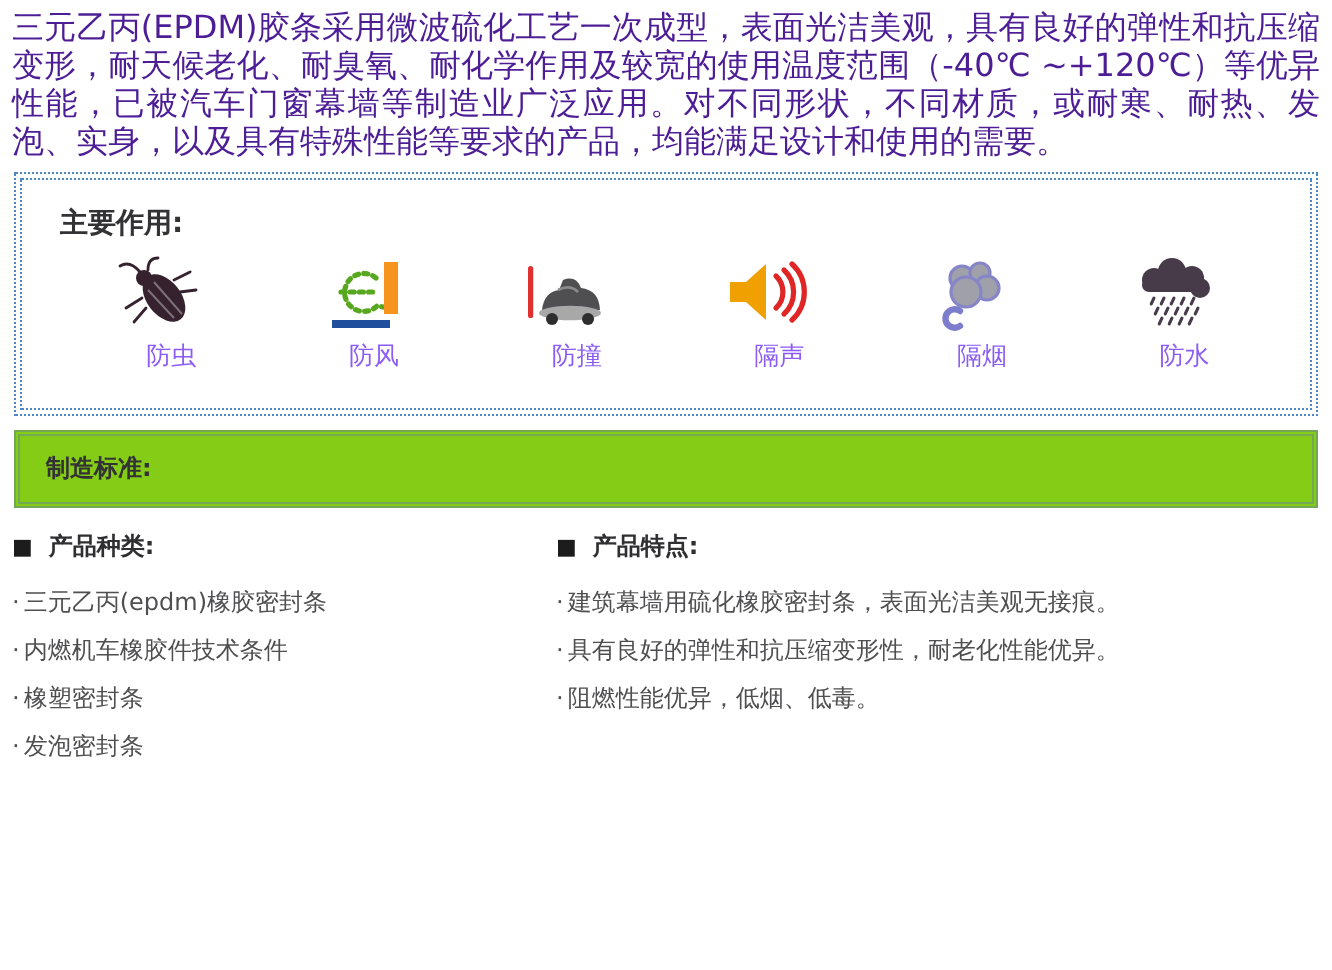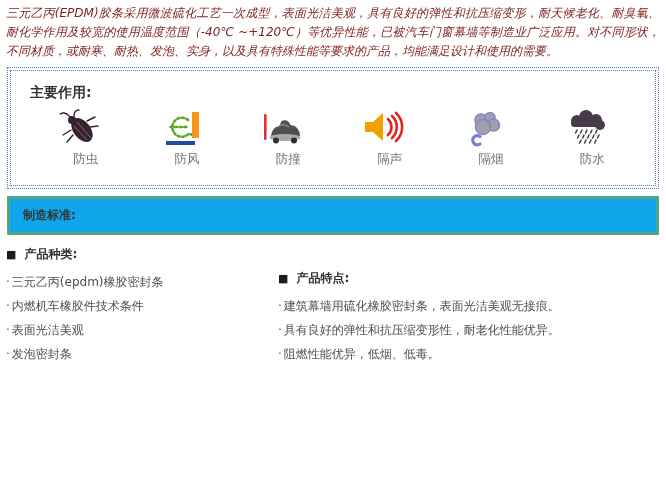--- a/index.html
+++ b/index.html
@@ -5,57 +5,57 @@
   html,body{margin:0;padding:0;}
   body{
     width:666px;height:485px;overflow:hidden;background:#ffffff;
     font-family:"DejaVu Sans","Liberation Sans",sans-serif;
     color:#58585a;
   }
   .page{padding:3px 5px 0 5px;}
 
   
   .intro{
-    font-size:12px;line-height:19px;color:#7f1d1d;
-    margin:1px 1px 6px 1px;text-align:justify;font-style:italic;
+    font-size:16px;line-height:19px;color:#4c1d95;
+    margin:1px 1px 6px 1px;text-align:justify;
   }
 
   
   .functions-box{
     border:1px dotted #4d87c7;padding:2px;margin:3px 2px 0 2px;
   }
   .functions-inner{
     border:1px dotted #4d87c7;height:114px;background:#ffffff;
   }
   .functions-title{
     font-size:14px;font-weight:bold;color:#333336;
     margin:13px 0 0 19px;
   }
   .icons-row{
     display:flex;justify-content:space-around;align-items:flex-end;
     padding:6px 18px 0 18px;
   }
   .func-item{display:flex;flex-direction:column;align-items:center;width:72px;}
   .func-item svg{width:46px;height:40px;display:block;}
-  .func-label{font-size:12.5px;color:#737373;margin-top:3px;white-space:nowrap;padding-left:12px;}
+  .func-label{font-size:12.5px;color:#8b5cf6;margin-top:3px;white-space:nowrap;padding-left:12px;}
 
   
   .standards-box{
     margin:7px 2px 0 2px;
     border:3px double #74a857;
-    background:#0ea5e9;
+    background:#84cc16;
     padding:7px 13px 8px 13px;
     font-size:12px;color:#4a4a4c;line-height:18px;
   }
   .standards-title{font-weight:bold;color:#333336;}
   .standards-list{list-style:none;margin:0;padding:0;}
   .standards-list li{white-space:nowrap;}
 
   
-  .columns{display:flex;margin:9px 1px 0 1px;font-size:12px;align-items:flex-end;}
+  .columns{display:flex;margin:9px 1px 0 1px;font-size:12px;}
   .col-left{width:272px;}
   .col-right{flex:1;padding-top:8px;}
   .col-header{font-weight:bold;color:#2f2f31;margin:2px 0 12px 0;}
   .col-right .col-header{margin-top:-6px;}
   .sq{display:inline-block;margin-right:8px;color:#1c1c1c;font-size:11px;}
   .plain-list{list-style:none;margin:0;padding:0;color:#4f4f51;}
   .plain-list li{margin-bottom:9px;line-height:15px;}
   .dot{margin-right:2px;color:#4f4f51;}
 </style>
 </head>
@@ -186,21 +186,21 @@
 
   <div class="columns">
 
     <div class="col-left">
       <div class="col-header">
         <span class="sq">■</span><span>产品种类:</span>
       </div>
       <ul class="plain-list">
         <li><span class="dot">·</span><span>三元乙丙(epdm)橡胶密封条</span></li>
         <li><span class="dot">·</span><span>内燃机车橡胶件技术条件</span></li>
-        <li><span class="dot">·</span><span>表面光洁美观</span></li>
+        <li><span class="dot">·</span><span>橡塑密封条</span></li>
         <li><span class="dot">·</span><span>发泡密封条</span></li>
       </ul>
     </div>
 
     <div class="col-right">
       <div class="col-header">
         <span class="sq">■</span><span>产品特点:</span>
       </div>
       <ul class="plain-list">
         <li><span class="dot">·</span><span>建筑幕墙用硫化橡胶密封条，表面光洁美观无接痕。</span></li>

